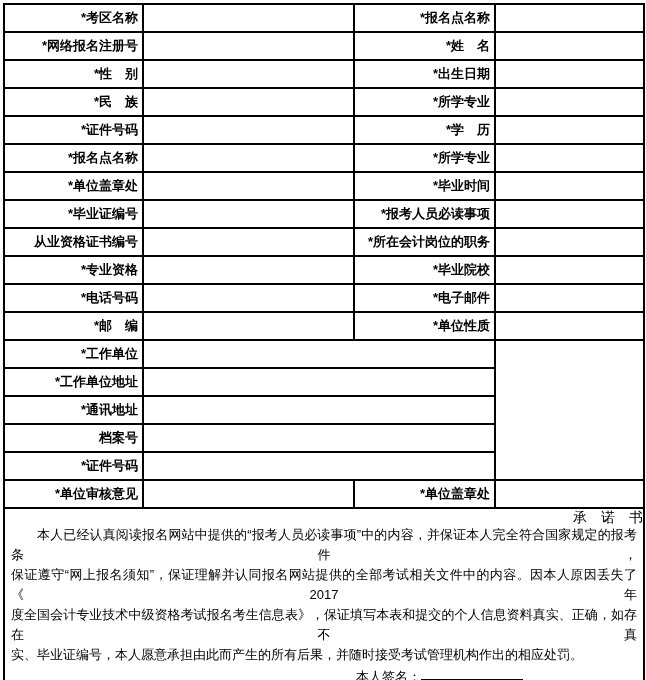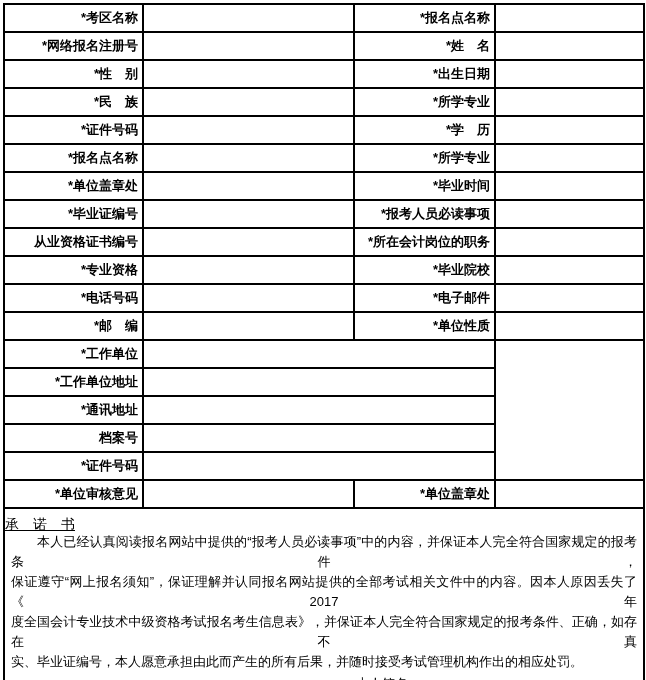--- a/index.html
+++ b/index.html
@@ -40,25 +40,23 @@
     white-space: nowrap;
   }
   td.fld { background: #ffffff; }
   td.merged { background: #ffffff; }
   td.commit-cell {
     height: 141px;
     vertical-align: top;
     font-weight: normal;
   }
   .commit-title {
-    text-align: left;
+    text-align: right;
     font-size: 14px;
     line-height: 16px;
-    margin-top: 7px;
-    text-decoration: underline;
   }
   .commit-line {
     font-size: 13px;
     line-height: 20px;
     padding: 0 6px;
     text-align: justify;
     text-align-last: justify;
   }
   .commit-line.first { text-indent: 2em; }
   .commit-line.last  { text-align-last: left; }
@@ -190,21 +188,21 @@
       <td class="fld"></td>
       <td class="lbl">*单位盖章处</td>
       <td class="fld"></td>
     </tr>
 
     <tr>
       <td class="commit-cell" colspan="4">
         <div class="commit-title">承　诺　书</div>
         <div class="commit-line first">本人已经认真阅读报名网站中提供的“报考人员必读事项”中的内容，并保证本人完全符合国家规定的报考条件，</div>
         <div class="commit-line">保证遵守“网上报名须知”，保证理解并认同报名网站提供的全部考试相关文件中的内容。因本人原因丢失了《2017年</div>
-        <div class="commit-line">度全国会计专业技术中级资格考试报名考生信息表》，并保证本人完全符合国家规定的报考条件、正确，如存在不真</div>
+        <div class="commit-line">度全国会计专业技术中级资格考试报名考生信息表》，保证填写本表和提交的个人信息资料真实、正确，如存在不真</div>
         <div class="commit-line last">实、毕业证编号，本人愿意承担由此而产生的所有后果，并随时接受考试管理机构作出的相应处罚。</div>
         <div class="sig-row">
           <span>本人签名：</span><span class="sig-underline"></span>
         </div>
 
       </td>
     </tr>
 
   </tbody>
     </table>

